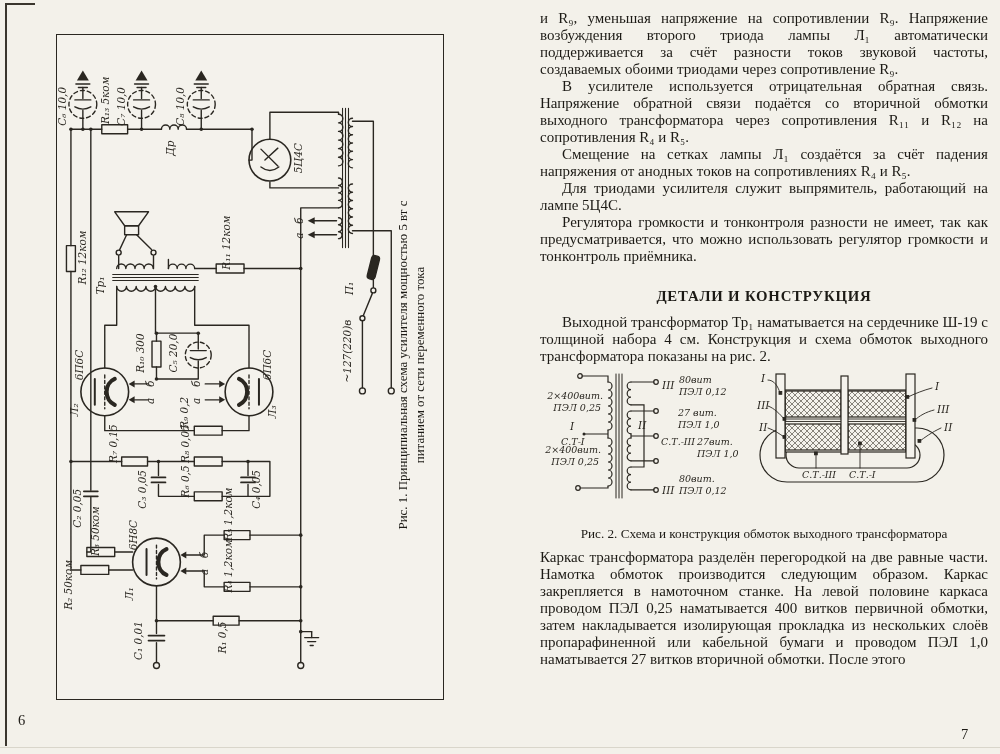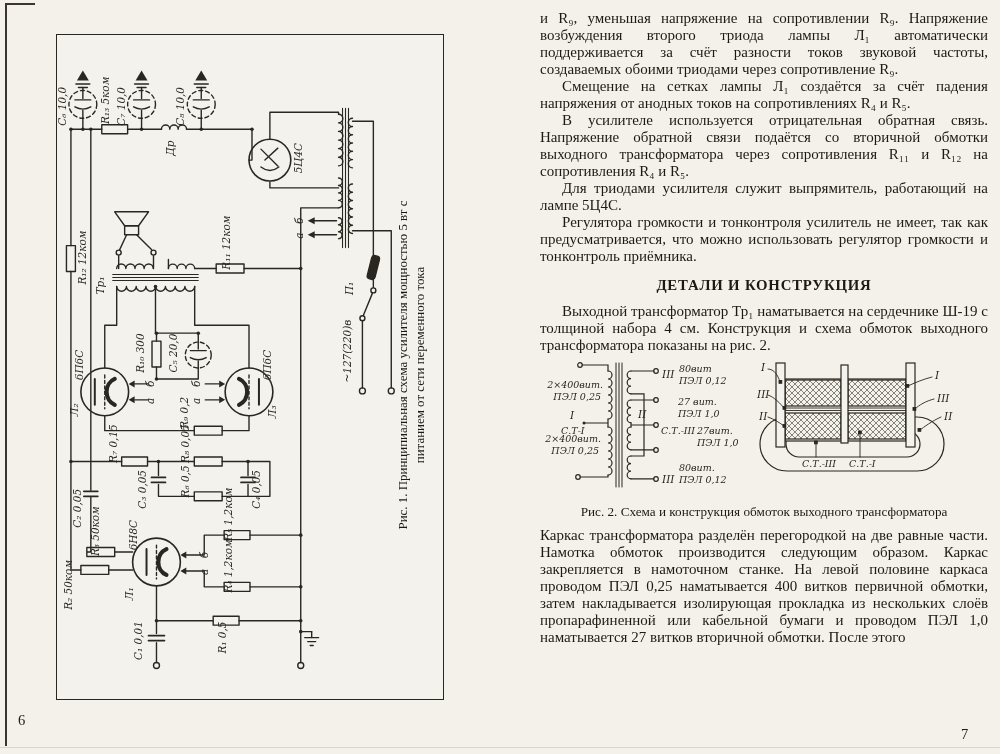--- a/index.html
+++ b/index.html
@@ -19,27 +19,27 @@
   .fig1-frame svg{display:block;width:100%;height:100%}
 
   .slbl{font:italic 10.5px "DejaVu Serif",serif;fill:#2a2721;stroke:none}
   .scap{font:13px "Liberation Serif",serif;fill:#1c1a15;stroke:none}
   .f2lbl{font:italic 9.5px "DejaVu Serif",serif;fill:#2a2721;stroke:none}
   .f2num{font:italic 10.5px "DejaVu Serif",serif;fill:#2a2721;stroke:none}
 
   .right-page{position:absolute;left:540px;top:10px;width:448px}
   .right-page p{margin:0;font-size:15px;line-height:17px;text-align:justify}
   .right-page p.indent{text-indent:22px}
-  .heading{margin:12px 0 10px;font-size:14.8px;line-height:16px;text-align:center;
+  .heading{margin:23px 0 10px;font-size:14.8px;line-height:16px;text-align:center;
     letter-spacing:.8px;font-weight:bold}
   .figure2{position:relative;height:138px;margin:3px 0 0}
   .fig2-left{position:absolute;left:4px;top:0}
   .fig2-right{position:absolute;left:216px;top:0}
   .fig2-caption{font-size:13.2px !important;line-height:16px !important;
-    text-align:center !important;margin:9px 0 7px !important}
+    text-align:center !important;margin:20px 0 7px !important}
   .pagenum{position:absolute;font-size:14.5px;color:#1c1a15}
   #pn6{left:18px;top:712px}
   #pn7{left:961px;top:726px}
 </style>
 </head>
 <body>
 
 <div class="edge-left"></div>
 <div class="edge-top"></div>
 <div class="edge-bottom"></div>
@@ -288,24 +288,24 @@
     <text class="scap" x="352" y="330" transform="rotate(-90 352 330)">Рис. 1. Принципиальная схема усилителя мощностью 5 вт с</text>
     <text class="scap" x="369" y="330" transform="rotate(-90 369 330)">питанием от сети переменного тока</text>
   </g>
 </svg>
 </div>
 
 <div class="pagenum" id="pn6">6</div>
 
 <div class="right-page">
   <p>и R₉, уменьшая напряжение на сопротивлении R₉. Напряжение возбуждения второго триода лампы Л₁ автоматически поддерживается за счёт разности токов звуковой частоты, создаваемых обоими триодами через сопротивление R₉.</p>
+  <p class="indent">В усилителе используется отрицательная обратная связь. Напряжение обратной связи подаётся со вторичной обмотки выходного трансформатора через сопротивления R₁₁ и R₁₂ на сопротивления R₄ и R₅.</p>
   <p class="indent">Смещение на сетках лампы Л₁ создаётся за счёт падения напряжения от анодных токов на сопротивлениях R₄ и R₅.</p>
-  <p class="indent">В усилителе используется отрицательная обратная связь. Напряжение обратной связи подаётся со вторичной обмотки выходного трансформатора через сопротивления R₁₁ и R₁₂ на сопротивления R₄ и R₅.</p>
   <p class="indent">Для триодами усилителя служит выпрямитель, работающий на лампе 5Ц4С.</p>
-  <p class="indent">Регулятора громкости и тонконтроля усилитель не имеет, так как предусматривается, что можно использовать регулятор громкости и тонконтроль приёмника.</p>
+  <p class="indent">Регулятора громкости и тонконтроля разности не имеет, так как предусматривается, что можно использовать регулятор громкости и тонконтроль приёмника.</p>
 
   <div class="heading">ДЕТАЛИ И КОНСТРУКЦИЯ</div>
 
   <p class="indent">Выходной трансформатор Тр₁ наматывается на сердечнике Ш-19 с толщиной набора 4 см. Конструкция и схема обмоток выходного трансформатора показаны на рис. 2.</p>
 
   <div class="figure2">
 
     <svg class="fig2-left" width="212" height="138" viewBox="0 0 212 138" stroke="#2a2721" fill="none" stroke-width="1.2" stroke-linecap="round">
       <path d="
         M38,8 H64 V14  M36,120 H64 V118

